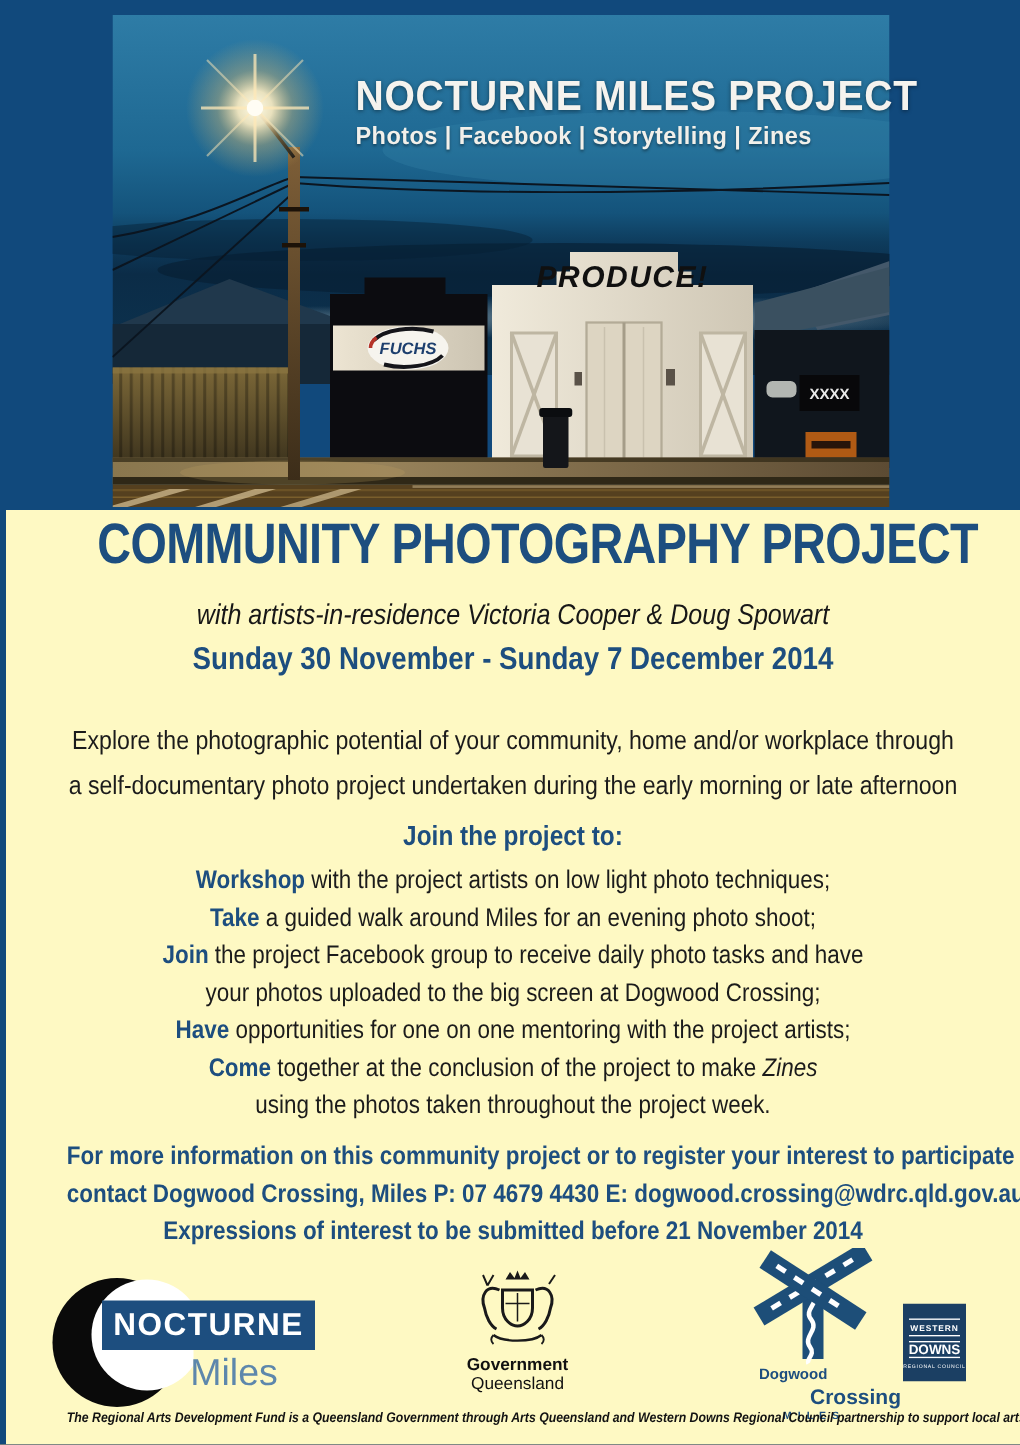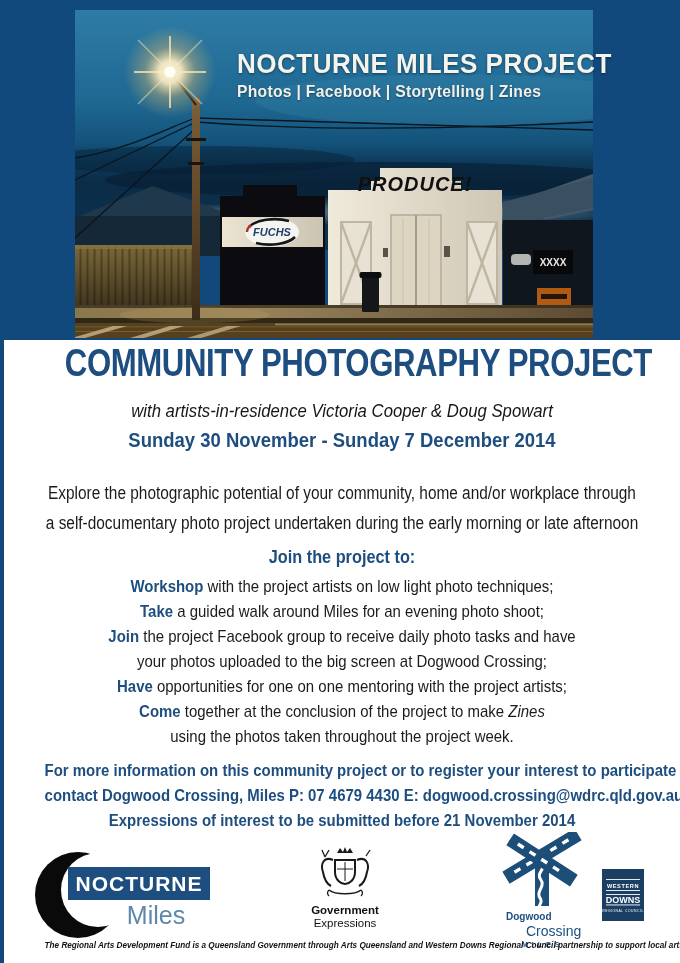--- a/index.html
+++ b/index.html
@@ -17,21 +17,21 @@
     transform:scaleX(.93);transform-origin:left center;
     text-shadow:0 1px 3px rgba(0,0,0,.45);
   }
   .hero-sub{
     position:absolute;left:237px;top:82px;color:#f2f0ea;
     font-size:16.5px;font-weight:bold;letter-spacing:.3px;white-space:nowrap;
     transform:scaleX(.95);transform-origin:left center;
     text-shadow:0 1px 2px rgba(0,0,0,.4);
   }
   
-  .content{position:absolute;left:4px;top:340px;right:0;bottom:0;background:#ffffff;}
+  .content{position:absolute;left:4px;top:340px;right:0;bottom:0;background:#fef9c3;}
   .cline{position:absolute;left:0;width:100%;text-align:center;white-space:nowrap;}
   .narrow{transform:scaleX(.88);transform-origin:center;}
   .main-title{top:2px;font-size:38px;font-weight:bold;color:#1d4e7f;
     transform:scaleX(.82);transform-origin:center;letter-spacing:-.5px;}
   .artists{top:60px;font-size:19px;font-style:italic;color:#171717;}
   .dates{top:88px;font-size:21px;font-weight:bold;color:#1d4e7f;}
   .intro{top:138px;font-size:17.5px;color:#1b1b1b;line-height:30px;}
   .join-head{top:206px;font-size:18.5px;font-weight:bold;color:#1d4e7f;}
   .join-list{top:234px;font-size:17px;color:#1b1b1b;line-height:25px;}
   .join-list .lead{font-weight:bold;color:#1d4e7f;}
@@ -45,21 +45,21 @@
   .nocturne-bar{position:absolute;left:34px;top:22px;width:142px;height:33px;background:#1d4e7f;
     display:flex;align-items:center;justify-content:center;}
   .nocturne-bar span{color:#fff;font-size:21px;font-weight:bold;letter-spacing:1px;}
   .nocturne-miles{position:absolute;left:62px;top:56px;width:120px;text-align:center;
     color:#5d87ac;font-size:25px;}
   .logo-qld{left:298px;top:504px;width:86px;text-align:center;}
   .qld-text1{font-size:11.5px;font-weight:bold;color:#111;line-height:13px;}
   .qld-text2{font-size:11.5px;color:#111;line-height:13px;}
   .logo-dogwood{left:494px;top:492px;width:96px;}
   .dogwood-t1{font-size:10px;font-weight:bold;color:#1d4e7f;line-height:14px;margin-left:8px;}
-  .dogwood-t2{font-size:14px;font-weight:normal;color:#1d4e7f;line-height:14px;margin-left:28px;}
+  .dogwood-t2{font-size:14px;font-weight:bold;color:#1d4e7f;line-height:14px;margin-left:42px;}
   .dogwood-t3{font-size:7px;font-weight:bold;color:#1d4e7f;letter-spacing:4px;margin-left:24px;margin-top:3px;}
   .logo-western{left:598px;top:529px;text-decoration:underline;}
 </style>
 </head>
 <body>
 
 <div class="flyer">
 
   <div class="hero">
     <svg class="photo" viewBox="0 0 518 328" width="518" height="328" preserveAspectRatio="none">
@@ -275,21 +275,21 @@
         <line x1="30" y1="18" x2="30" y2="37" stroke="#1a1a1a" stroke-width="1"></line>
         <line x1="22" y1="25" x2="38" y2="25" stroke="#1a1a1a" stroke-width="1"></line>
         <path d="M18,16 C 9,12 5,20 8,28 C 9,34 12,40 16,42" fill="none" stroke="#1a1a1a" stroke-width="2"></path>
         <path d="M10,13 l-3,-7 M10,13 l4,-7" stroke="#1a1a1a" stroke-width="1.3"></path>
         <path d="M42,16 C 51,12 55,20 52,28 C 51,34 48,40 44,42" fill="none" stroke="#1a1a1a" stroke-width="2"></path>
         <path d="M51,12 l4,-6" stroke="#1a1a1a" stroke-width="1.3"></path>
         <path d="M14,46 C 20,51 40,51 46,46" fill="none" stroke="#1a1a1a" stroke-width="1.6"></path>
         <path d="M14,46 c-2,2 -2,4 0,6 M46,46 c2,2 2,4 0,6" fill="none" stroke="#1a1a1a" stroke-width="1.2"></path>
       </svg>
       <div class="qld-text1">Government</div>
-      <div class="qld-text2">Expressions</div>
+      <div class="qld-text2">Queensland</div>
     </div>
 
     <div class="logo logo-dogwood">
       <svg width="88" height="78" viewBox="0 0 88 78" style="display:block;">
         <rect x="37" y="28" width="14" height="46" fill="#1d4e78"></rect>
         <path d="M44,30 c5,7 -7,11 -1,18 c5,7 -6,11 -1,18 c4,5 -3,8 -1,11" stroke="#ffffff" stroke-width="3" fill="none"></path>
         <g transform="rotate(-31 44 24)">
           <rect x="2" y="17" width="84" height="14" fill="#1d4e78"></rect>
           <g fill="#ffffff">
               <rect x="12" y="22" width="7" height="3.4"></rect>

